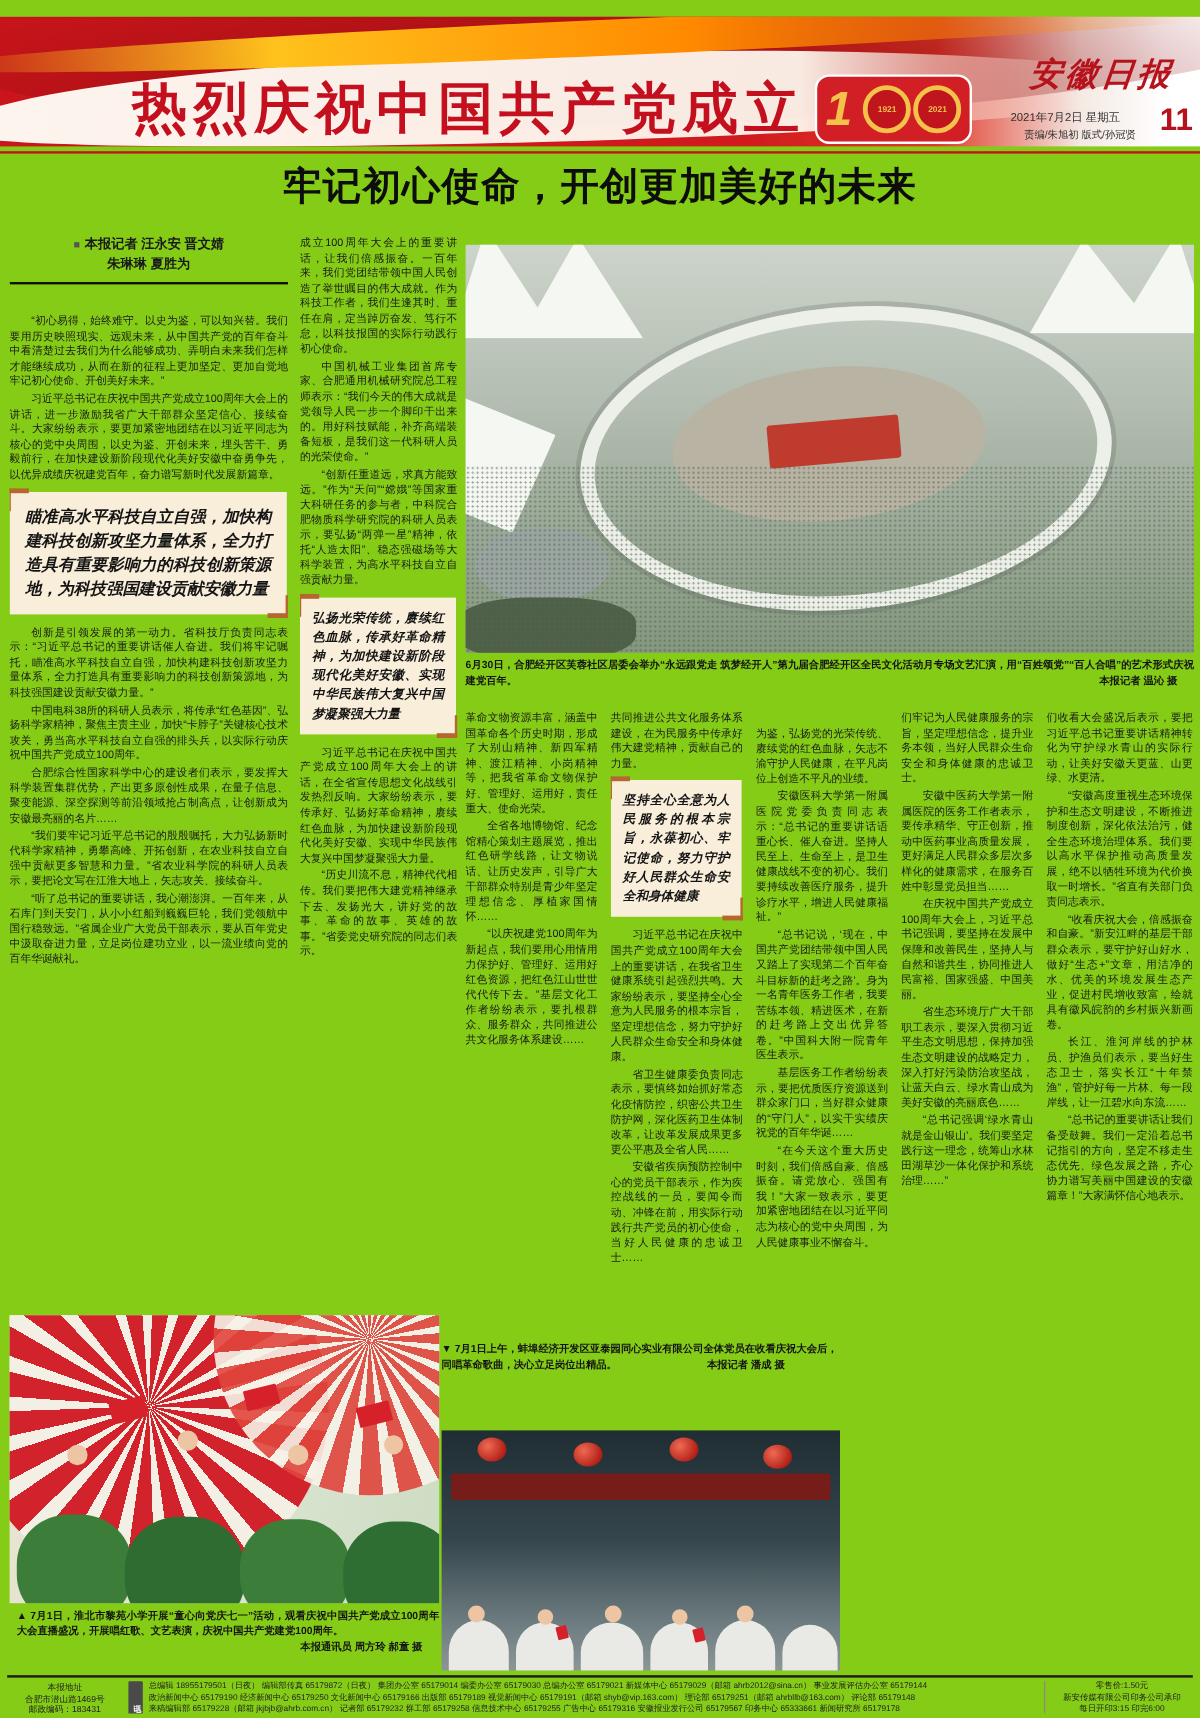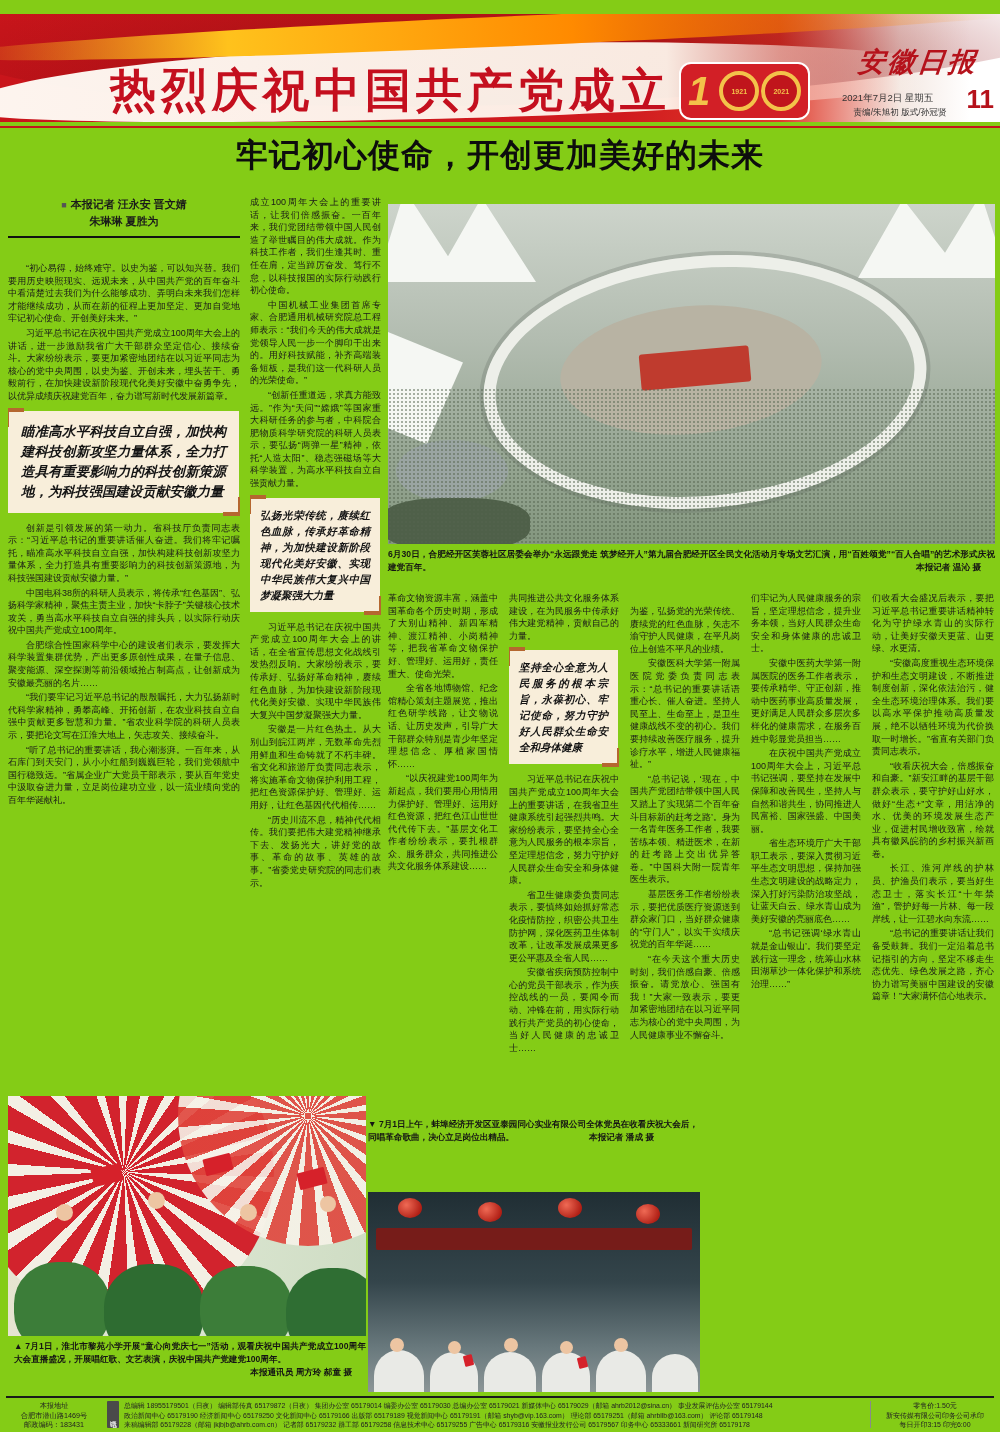--- a/index.html
+++ b/index.html
@@ -139,21 +139,20 @@
       </div>
   </div>
 
   <div class="col" style="left:250px;top:196px;width:131px;height:896px;">
     <div>
         <p class="bp" style="text-indent: 0px;">成立100周年大会上的重要讲话，让我们倍感振奋。一百年来，我们党团结带领中国人民创造了举世瞩目的伟大成就。作为科技工作者，我们生逢其时、重任在肩，定当踔厉奋发、笃行不怠，以科技报国的实际行动践行初心使命。</p>
         <p class="bp">中国机械工业集团首席专家、合肥通用机械研究院总工程师表示：“我们今天的伟大成就是党领导人民一步一个脚印干出来的。用好科技赋能，补齐高端装备短板，是我们这一代科研人员的光荣使命。”</p>
         <p class="bp">“创新任重道远，求真方能致远。”作为“天问”“嫦娥”等国家重大科研任务的参与者，中科院合肥物质科学研究院的科研人员表示，要弘扬“两弹一星”精神，依托“人造太阳”、稳态强磁场等大科学装置，为高水平科技自立自强贡献力量。</p>
         <div class="sub-box">弘扬光荣传统，赓续红色血脉，传承好革命精神，为加快建设新阶段现代化美好安徽、实现中华民族伟大复兴中国梦凝聚强大力量</div>
         <p class="bp">习近平总书记在庆祝中国共产党成立100周年大会上的讲话，在全省宣传思想文化战线引发热烈反响。大家纷纷表示，要传承好、弘扬好革命精神，赓续红色血脉，为加快建设新阶段现代化美好安徽、实现中华民族伟大复兴中国梦凝聚强大力量。</p>
-        <p class="bp">安徽是一片红色热土。从大别山到皖江两岸，无数革命先烈用鲜血和生命铸就了不朽丰碑。省文化和旅游厅负责同志表示，将实施革命文物保护利用工程，把红色资源保护好、管理好、运用好，让红色基因代代相传……</p>
         <p class="bp">“历史川流不息，精神代代相传。我们要把伟大建党精神继承下去、发扬光大，讲好党的故事、革命的故事、英雄的故事。”省委党史研究院的同志们表示。</p>
       </div>
   </div>
 
   <div id="photo-main" class="photo">
     <div class="ph-tent" style="left:-12px;top:-14px;width:160px;height:92px;clip-path:polygon(0 100%,18% 0,45% 72%,66% 8%,100% 100%);"></div>
     <div class="ph-tent" style="left:470px;top:-10px;width:150px;height:84px;clip-path:polygon(0 100%,30% 6%,58% 70%,82% 0,100% 100%);"></div>
     <div class="ph-tent" style="left:-20px;top:120px;width:95px;height:120px;clip-path:polygon(0 0,100% 32%,62% 100%,0 80%);"></div>
     <div class="ph-ring"></div>
     <div class="ph-infield"></div>

